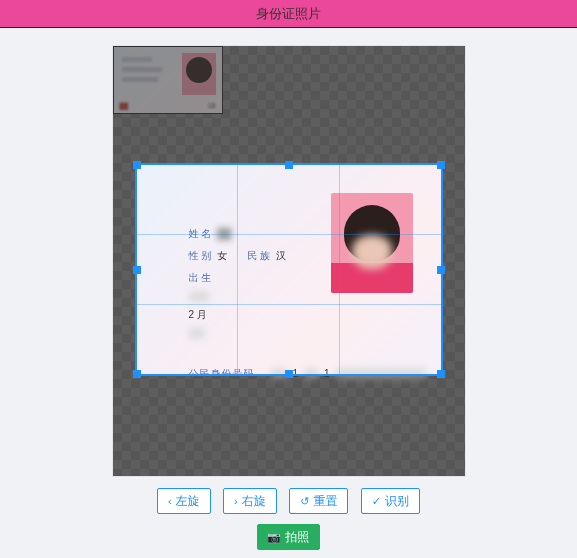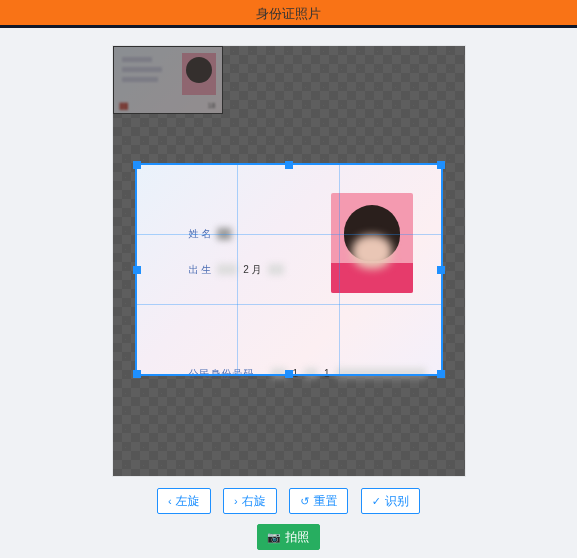--- a/index.html
+++ b/index.html
@@ -4,27 +4,27 @@
 <style>
   * { box-sizing: border-box; margin: 0; padding: 0; }
   body {
     font-family: "Microsoft YaHei", Arial, sans-serif;
     background: #f0f2f5;
     width: 577px;
     height: 558px;
     overflow: hidden;
   }
   .header {
-    background: #f97316;
+    background: #ec4899;
     height: 28px;
     line-height: 28px;
     text-align: center;
     font-size: 13px;
     color: #333;
-    border-bottom: 3px solid #0f172a;
+    border-bottom: 1px solid #0f172a;
   }
   .workspace {
     width: 352px;
     height: 430px;
     margin: 18px auto 0;
     position: relative;
     background-color: #888;
     background-image:
       linear-gradient(45deg, #777 25%, transparent 25%),
       linear-gradient(-45deg, #777 25%, transparent 25%),
@@ -79,21 +79,21 @@
   .idcard .val { color:#333; position:relative; }
   .blur {
     filter: blur(3px);
     -webkit-filter: blur(3px);
     color:#999 !important;
     background:#ddd;
     border-radius:2px;
   }
   .l-name  { left:52px; top:26px; }
   .l-sex   { left:52px; top:48px; }
-  .l-birth { left:52px; top:62px; }
+  .l-birth { left:52px; top:70px;flex-direction:column; }
   .l-addr  { left:52px; top:92px; width:120px; flex-wrap:wrap;}
   .l-id    { left:52px; top:166px; }
   .l-id .lbl { color:#4b6db3; letter-spacing:1px; }
   .photo {
     position:absolute; right:28px; top:28px; width:82px; height:100px;
     background: linear-gradient(#f49ab0,#f49ab0);
     border-radius:2px;
     overflow:hidden;
   }
   .photo::before{
@@ -162,20 +162,26 @@
     <div class="tline tl3"></div>
     <div class="tphoto"></div>
     <span class="tfoot">██</span>
     <span class="tnum">18</span>
   </div>
 
   <div class="idcard">
     <div class="line l-name">
       <span class="lbl">姓 名</span>
       <span class="val blur">██</span>
+    </div>
+    <div class="line l-sex">
+      <span class="lbl">性 别</span>
+      <span class="val">女</span>
+      <span class="lbl" style="margin-left:14px">民 族</span>
+      <span class="val">汉</span>
     </div>
     <div class="line l-birth">
       <span class="lbl">出 生</span>
       <span class="val blur" style="width:20px">&nbsp;</span>
       <span class="val">2 月</span>
       <span class="val blur" style="width:16px">&nbsp;</span>
     </div>
     <div class="line l-id">
       <span class="lbl">公民身份号码</span>
       <span class="val blur" style="width:16px;margin-left:10px">&nbsp;</span>

